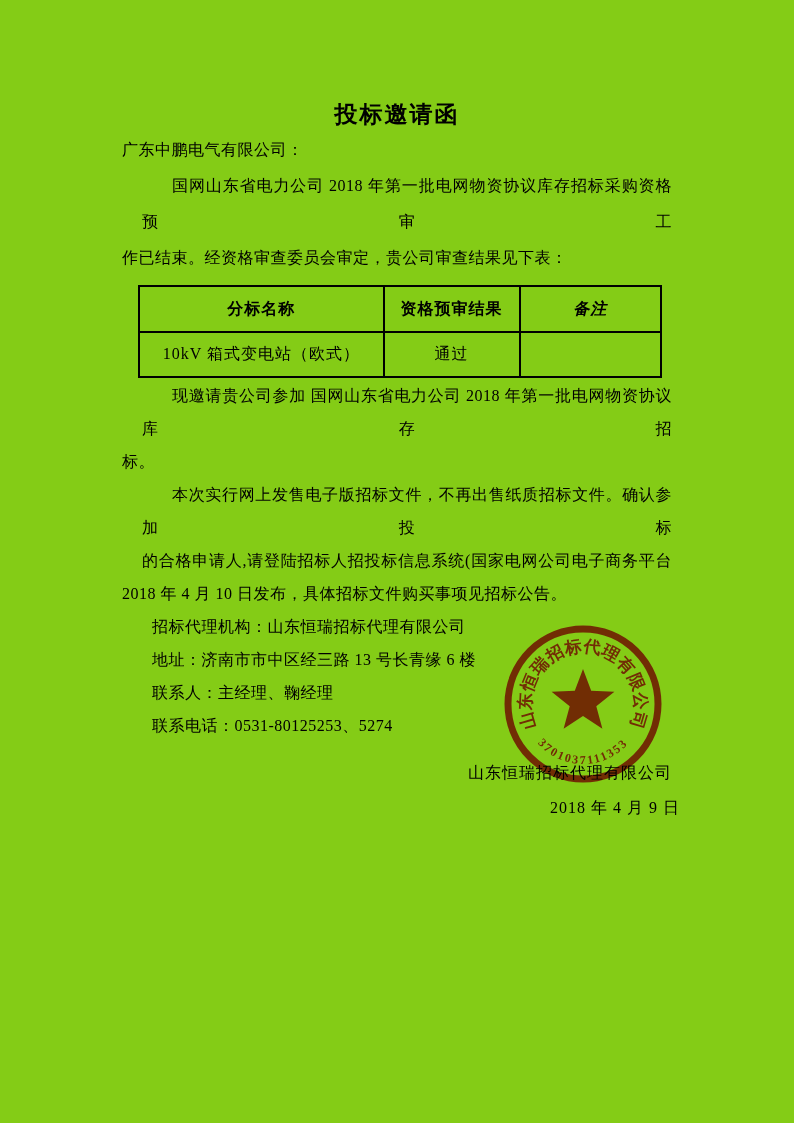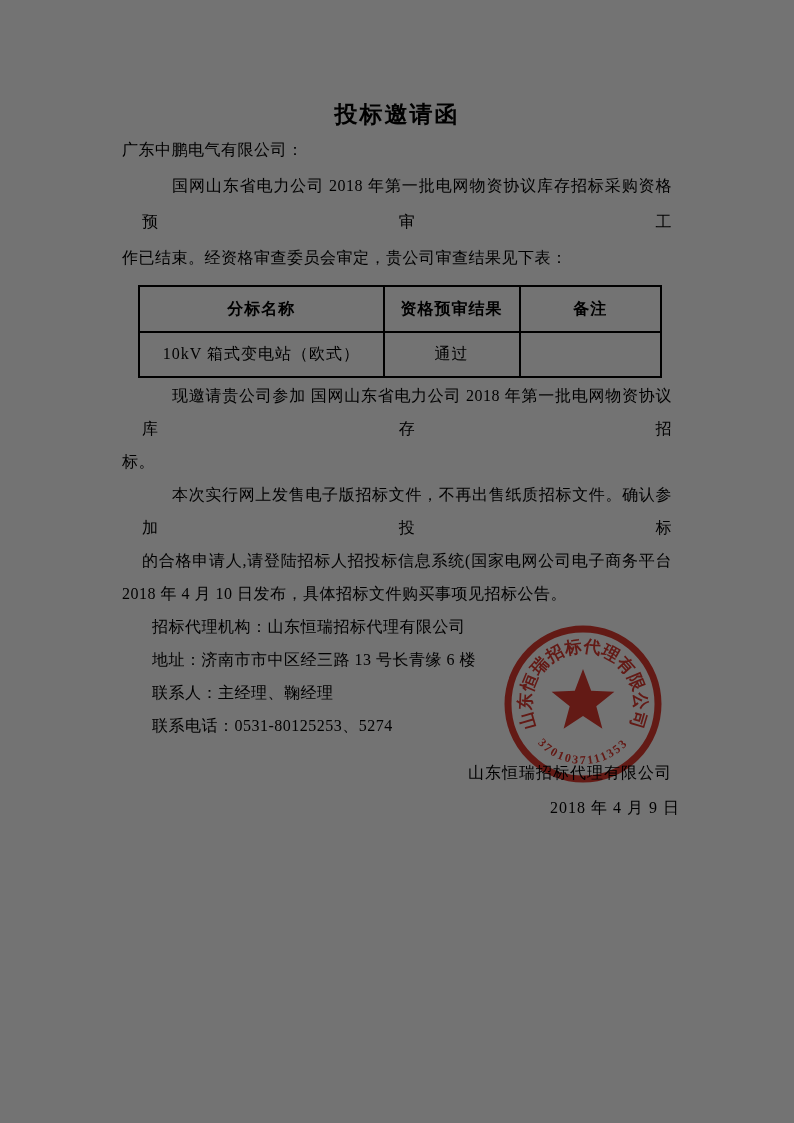--- a/index.html
+++ b/index.html
@@ -1,17 +1,17 @@
 <!DOCTYPE html>
 <html><head>
 <meta charset="utf-8">
 <style>
   html,body { margin:0; padding:0; background:#888; }
   .page {
-    width:794px; height:1123px; background:#737373; position:relative;
+    width:794px; height:1123px; background:#84cc16; position:relative;
     margin:0 auto; overflow:hidden; color:#000;
     font-family:"Liberation Serif", serif;
   }
   .content { position:absolute; left:122px; top:98px; width:550px; }
   .doc-title {
     font-size:23px; font-weight:bold; text-align:center;
     line-height:34px; letter-spacing:2px; margin:0;
   }
   .line { font-size:16px; line-height:36px; letter-spacing:0.5px; }
   .lh33 { line-height:33px; }
@@ -20,21 +20,21 @@
   .doc-table {
     border-collapse:collapse; table-layout:fixed;
     width:524px; margin:9px 0 1px 16px;
   }
   .doc-table td {
     border:2px solid #000; text-align:center; vertical-align:middle;
     font-size:16px; letter-spacing:1px; padding:0;
   }
   .doc-table .hdr td { height:44px; font-weight:bold; }
   .doc-table .row td { height:43px; font-weight:normal;margin-top:9px; }
-  .col1 { width:47%; } .col2 { width:26%; } .col3 { width:27%; }
+  .col1 { width:47%; } .col2 { width:26%; } .col3 { width:27%;font-style:italic; }
   .sig-company { font-size:16px; line-height:33px; text-align:right; margin-top:14px; letter-spacing:1px; }
   .sig-date { font-size:16px; line-height:33px; text-align:right; margin-top:2px; margin-right:-8px; letter-spacing:1px; }
   .seal {
     position:absolute; left:501px; top:622px; width:164px; height:164px;
     mix-blend-mode:multiply; opacity:0.93; pointer-events:none;
   }
   .seal text { font-family:"Liberation Serif", serif; font-weight:bold; }
 </style>
 </head>
 <body>

